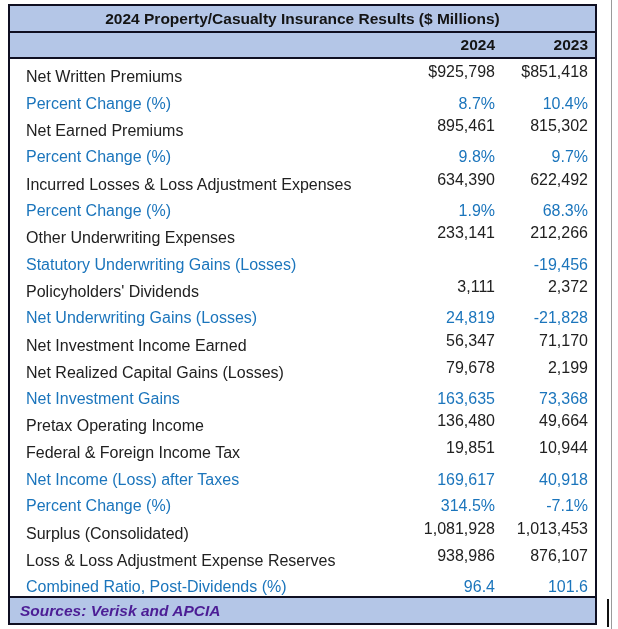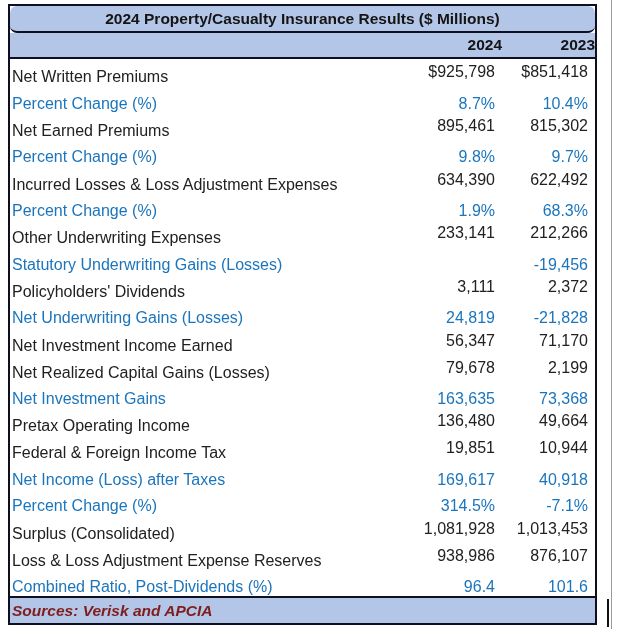--- a/index.html
+++ b/index.html
@@ -23,67 +23,67 @@
   }
   .title-bar {
     height: 25px;
     line-height: 25px;
     background: #B4C6E7;
     border-bottom: 2px solid #0f0f22;
     text-align: center;
     font-weight: bold;
     font-size: 15.5px;
     color: #141414;
-    border-radius: 7px;
   }
   .header-row {
     height: 24px;
     background: #B4C6E7;
     border-bottom: 2px solid #0f0f22;
     display: flex;
     align-items: center;
+    padding-right: 7px;
     font-weight: bold;
     font-size: 15.5px;
     color: #141414;
   }
   .row {
     height: 26.85px;
     display: flex;
     align-items: center;
     padding-right: 7px;
     font-size: 16px;
     color: #212121;
     background: #ffffff;
   }
   .label-cell {
     flex: 1;
-    padding-left: 2px;
+    padding-left: 16px;
     white-space: nowrap;
     overflow: hidden;
     margin-top: 10px;
   }
   .num-cell {
     width: 93px;
     text-align: right;
     white-space: nowrap;
   }
   .row.hl, .row.hl .label-cell, .row.hl .num-cell {
     color: #1B75BC;
     align-items: flex-end;
   }
   .footer-bar {
     height: 25px;
     line-height: 25px;
     background: #B4C6E7;
     border-top: 2px solid #0f0f22;
-    padding-left: 2px;
+    padding-left: 10px;
     font-weight: bold;
     font-style: italic;
     font-size: 15.5px;
-    color: #7f1d1d;
+    color: #4c1d95;
   }
   .grid-sliver {
     position: absolute;
     left: 611px;
     top: 0;
     width: 1px;
     height: 629px;
     background: #9a9a9a;
   }
   .cell-border-sliver {

